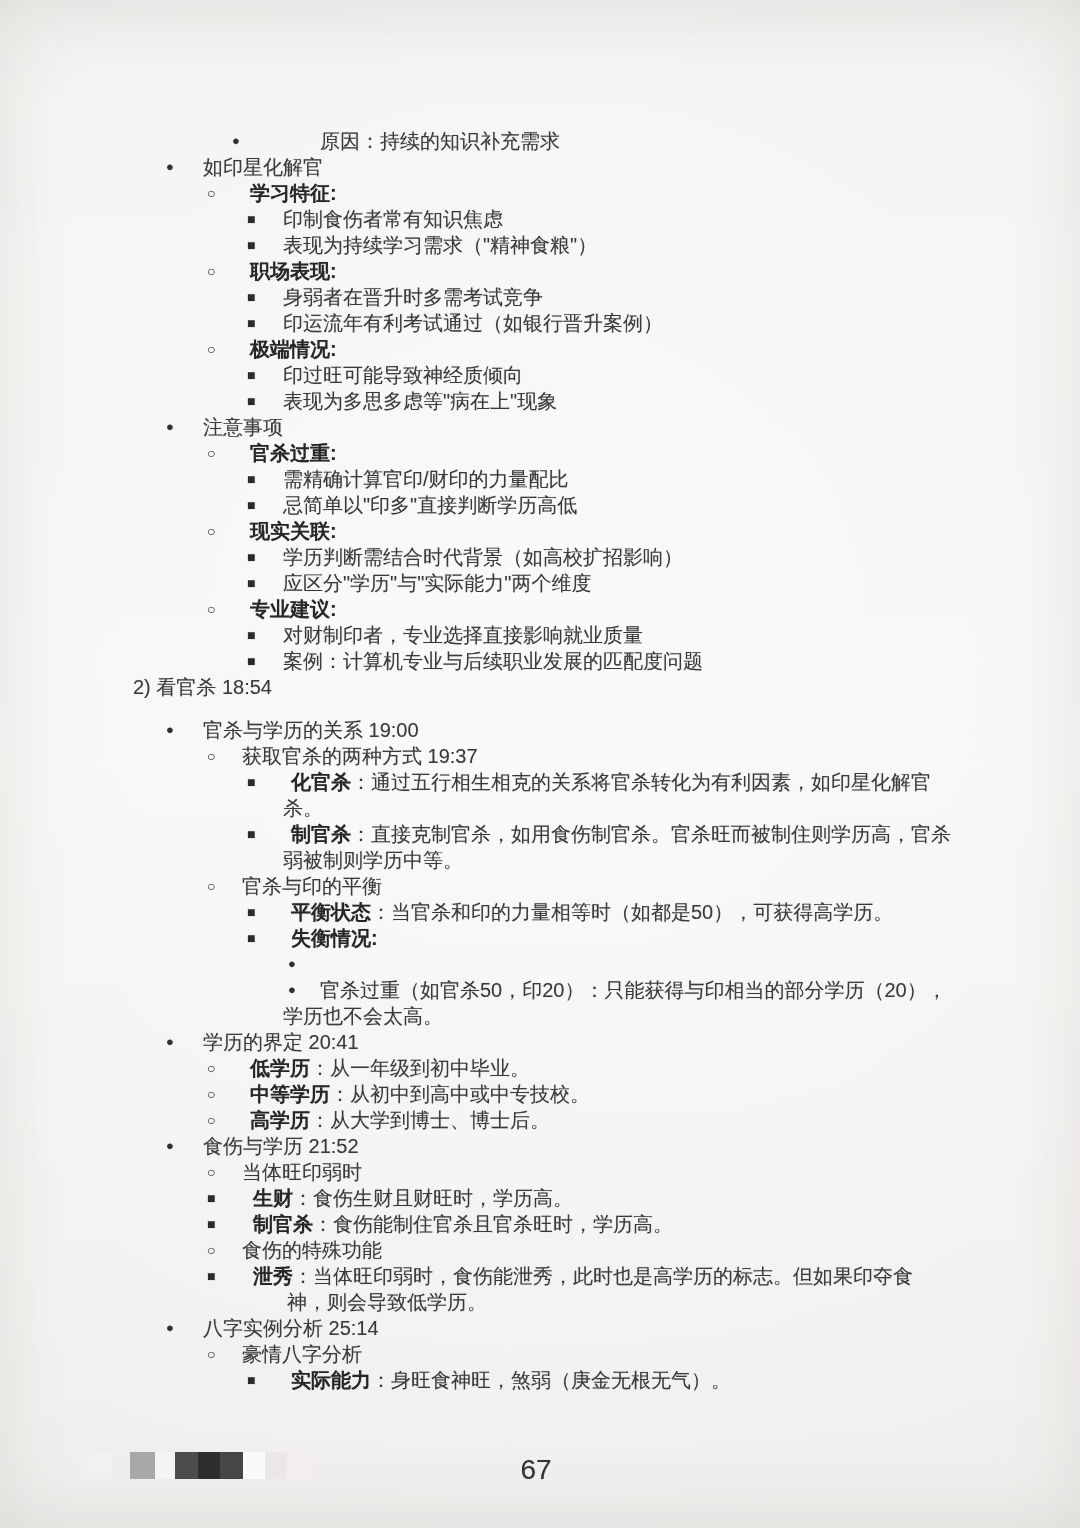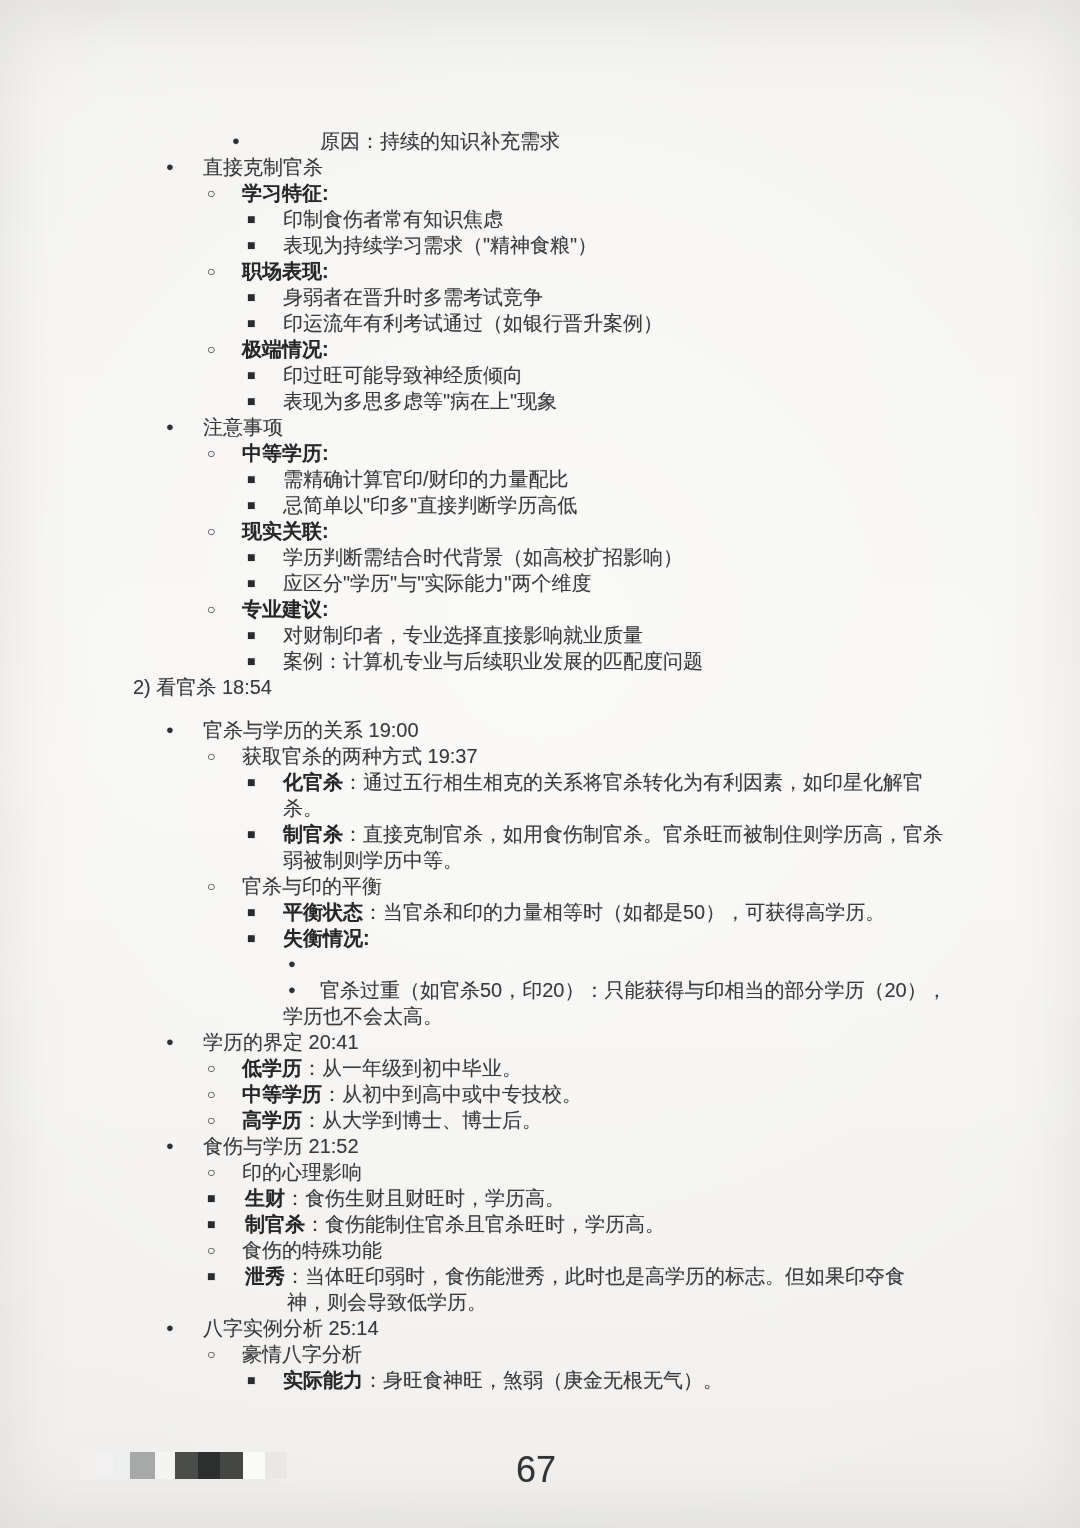--- a/index.html
+++ b/index.html
@@ -13,21 +13,21 @@
       radial-gradient(120% 85% at 50% 42%, rgba(255,255,255,.50), rgba(255,255,255,0) 72%),
       linear-gradient(180deg,#efeeec 0%,#f4f3f1 7%,#f6f5f3 50%,#f2f0ee 92%,#eeedeb 100%);
     box-shadow: inset 0 0 70px rgba(120,114,108,.14);
   }
   .doc{position:absolute;left:0;top:128px;width:1080px;}
   .line{
     position:relative;height:26px;line-height:26px;
     font-size:20px;color:#3a3a3a;white-space:nowrap;
     text-shadow:0 0 1px rgba(90,90,90,.35);
   }
-  .line b{font-weight:700;color:#262626;}
+  .line b{font-weight:700;color:#262626;margin-left:8px;}
   .line .b,.line .t{position:absolute;top:0;line-height:26px;}
   .b.disc{font-size:13px;color:#2f2f2f;}
   .b.circle{font-size:14px;font-weight:700;color:#333;}
   .b.square{font-size:14px;color:#2b2b2b;}
   .lv-h  .t{left:133px;}
   .lv-l1 .b{left:166px;} .lv-l1 .t{left:203px;}
   .lv-l2 .b{left:207px;} .lv-l2 .t{left:242px;}
   .lv-l2s .b{left:207px;} .lv-l2s .t{left:245px;}
   .lv-l3 .b{left:247px;} .lv-l3 .t{left:283px;}
   .lv-l3b .b{left:232px;} .lv-l3b .t{left:320px;}
@@ -35,36 +35,36 @@
   .lv-c  .t{left:283px;}
   .lv-c2 .t{left:287px;}
   .gap{height:17px;}
   .watermark{
     position:absolute;left:80px;top:1452px;height:27px;
     display:flex;filter:blur(.4px);
   }
   .watermark span{display:block;height:27px;}
   .page-number{
     position:absolute;left:0;right:8px;top:1454px;
-    text-align:center;font-size:36px;line-height:32px;
+    text-align:center;font-size:28px;line-height:32px;
     color:#333;text-shadow:0 0 1px rgba(90,90,90,.35);
   }
 </style>
 </head>
 <body>
 
 <div class="page">
   <div class="doc">
       <div class="line lv-l3b">
         <span class="b disc">●</span>
         <span class="t">原因：持续的知识补充需求</span>
       </div>
       <div class="line lv-l1">
         <span class="b disc">●</span>
-        <span class="t">直接克制官杀</span>
+        <span class="t">如印星化解官</span>
       </div>
       <div class="line lv-l2">
         <span class="b circle">○</span>
         <span class="t"><b>学习特征:</b></span>
       </div>
       <div class="line lv-l3">
         <span class="b square">■</span>
         <span class="t">印制食伤者常有知识焦虑</span>
       </div>
       <div class="line lv-l3">
@@ -94,21 +94,21 @@
       <div class="line lv-l3">
         <span class="b square">■</span>
         <span class="t">表现为多思多虑等"病在上"现象</span>
       </div>
       <div class="line lv-l1">
         <span class="b disc">●</span>
         <span class="t">注意事项</span>
       </div>
       <div class="line lv-l2">
         <span class="b circle">○</span>
-        <span class="t"><b>中等学历:</b></span>
+        <span class="t"><b>官杀过重:</b></span>
       </div>
       <div class="line lv-l3">
         <span class="b square">■</span>
         <span class="t">需精确计算官印/财印的力量配比</span>
       </div>
       <div class="line lv-l3">
         <span class="b square">■</span>
         <span class="t">忌简单以"印多"直接判断学历高低</span>
       </div>
       <div class="line lv-l2">
@@ -198,21 +198,21 @@
       <div class="line lv-l2">
         <span class="b circle">○</span>
         <span class="t"><b>高学历</b>：从大学到博士、博士后。</span>
       </div>
       <div class="line lv-l1">
         <span class="b disc">●</span>
         <span class="t">食伤与学历 21:52</span>
       </div>
       <div class="line lv-l2">
         <span class="b circle">○</span>
-        <span class="t">印的心理影响</span>
+        <span class="t">当体旺印弱时</span>
       </div>
       <div class="line lv-l2s">
         <span class="b square">■</span>
         <span class="t"><b>生财</b>：食伤生财且财旺时，学历高。</span>
       </div>
       <div class="line lv-l2s">
         <span class="b square">■</span>
         <span class="t"><b>制官杀</b>：食伤能制住官杀且官杀旺时，学历高。</span>
       </div>
       <div class="line lv-l2">

